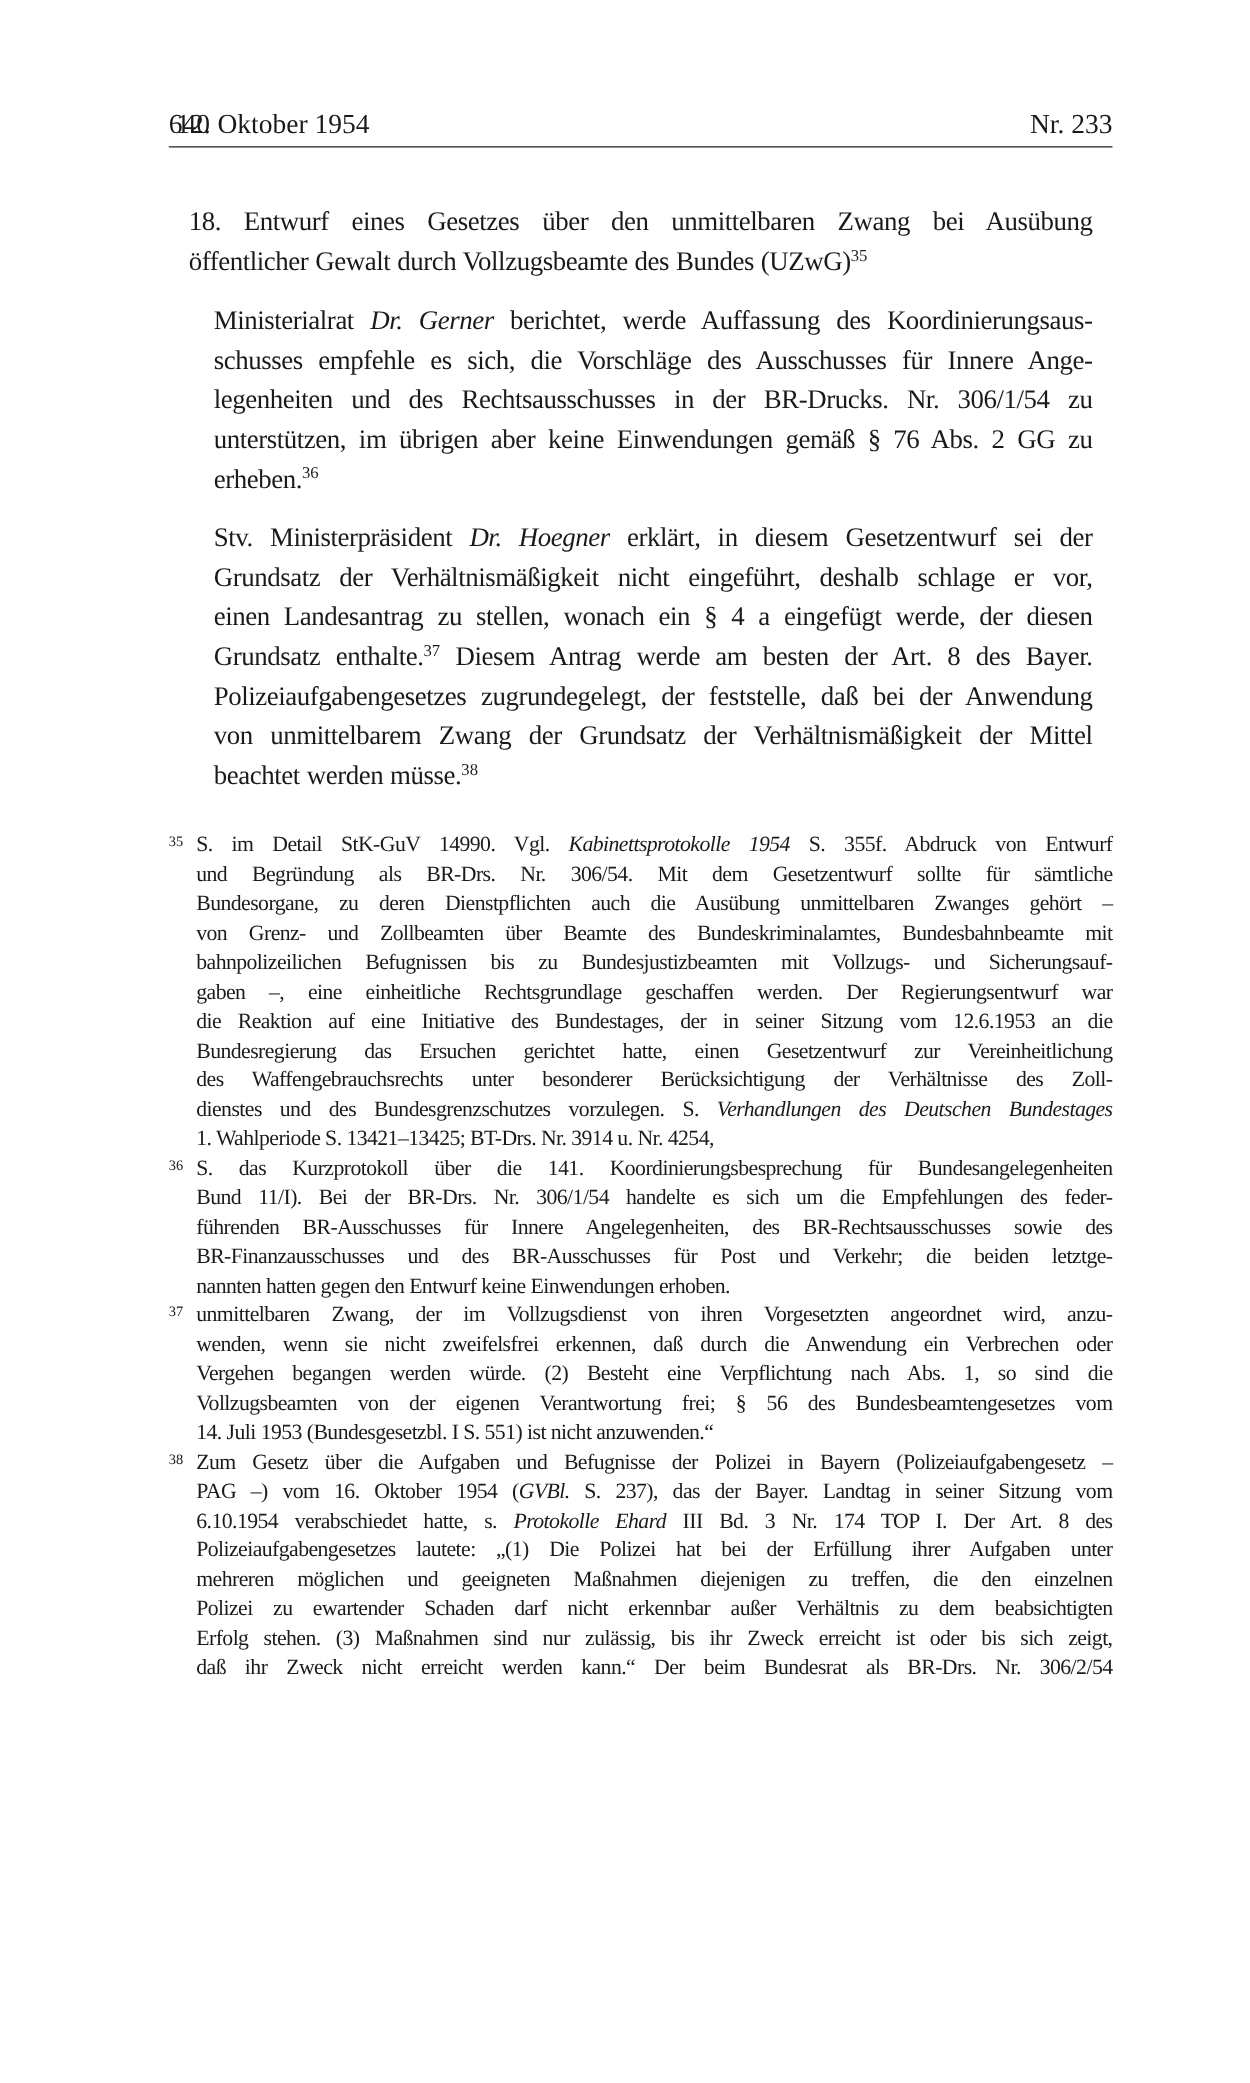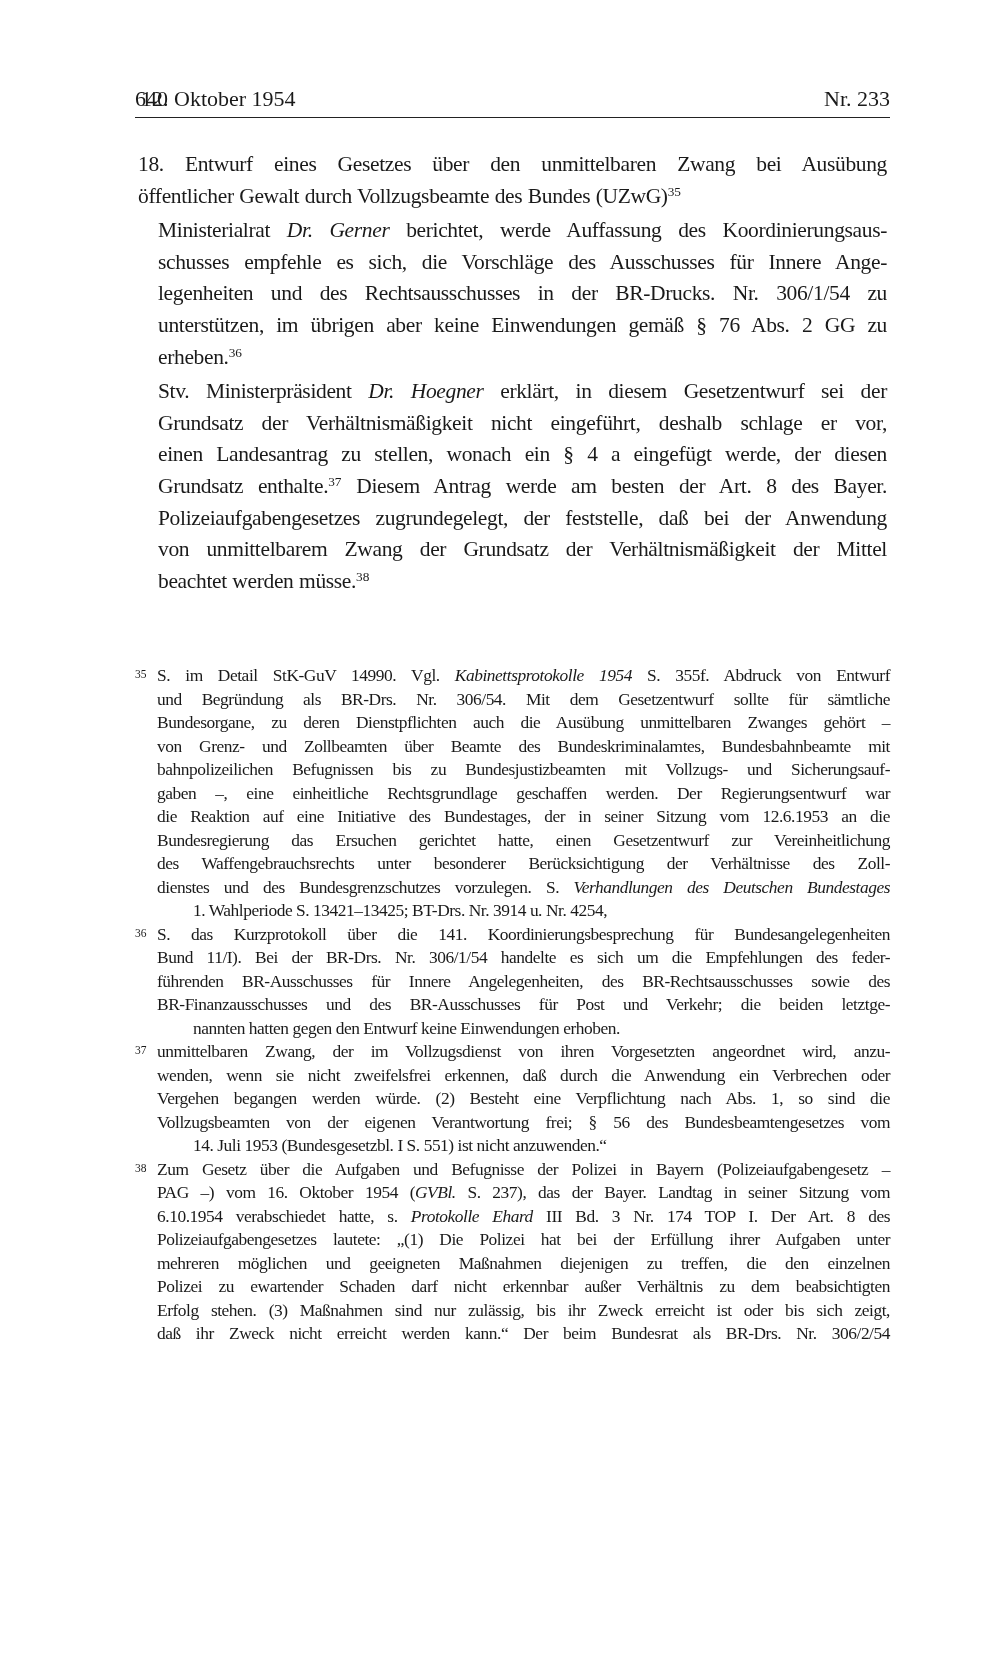--- a/index.html
+++ b/index.html
@@ -9,31 +9,31 @@
   .running-head { position: absolute; top: 84px; left: 0; width: 755px; height: 30px;
                   font-size: 22px; line-height: 30px; font-family: Liberation Serif, serif; }
   .running-head .left { position: absolute; left: 0; }
   .running-head .center { position: absolute; left: 6px; right: 0; text-align: left; }
   .running-head .right { position: absolute; right: 0; }
   .head-rule { position: absolute; top: 117px; left: 0; width: 755px; height: 0;
                border-top: 1.3px solid #222; }
   .body { position: absolute; top: 146px; left: 0; width: 755px;
           font-size: 21.5px; line-height: 31.6px; text-align: justify;
           letter-spacing: -0.35px; word-spacing: 0.5px; }
-  .body p { margin: 3px; hyphens: manual; }
+  .body p { margin: 16px; hyphens: manual; }
   .body p.indent { text-indent: 20px; }
   .body .line { display: block; text-align: justify; text-align-last: justify; white-space: nowrap; }
   .body .line.last { text-align-last: left; }
   sup { font-size: 62%; line-height: 0; vertical-align: 0.55em; letter-spacing: 0; }
   .fn-area { position: absolute; top: 664px; left: 0; width: 755px;
              font-size: 17.4px; line-height: 23.5px; letter-spacing: -0.45px; }
   .fn { position: relative; padding-left: 22px; margin: 0; }
   .fn .fn-num { position: absolute; left: 0; top: -1px; font-size: 11.5px; letter-spacing: 0; }
   .fn .fn-line { display: block; text-align: justify; text-align-last: justify; white-space: nowrap; }
-  .fn .fn-line.last { text-align-last: left; margin-left: 36px; }
+  .fn .fn-line.last { text-align-last: left; }
   i { font-style: italic; }
 </style>
 </head>
 <body>
 
 <div class="page">
 
   <div class="running-head">
     <span class="left">640</span>
     <span class="center">12. Oktober 1954</span>

